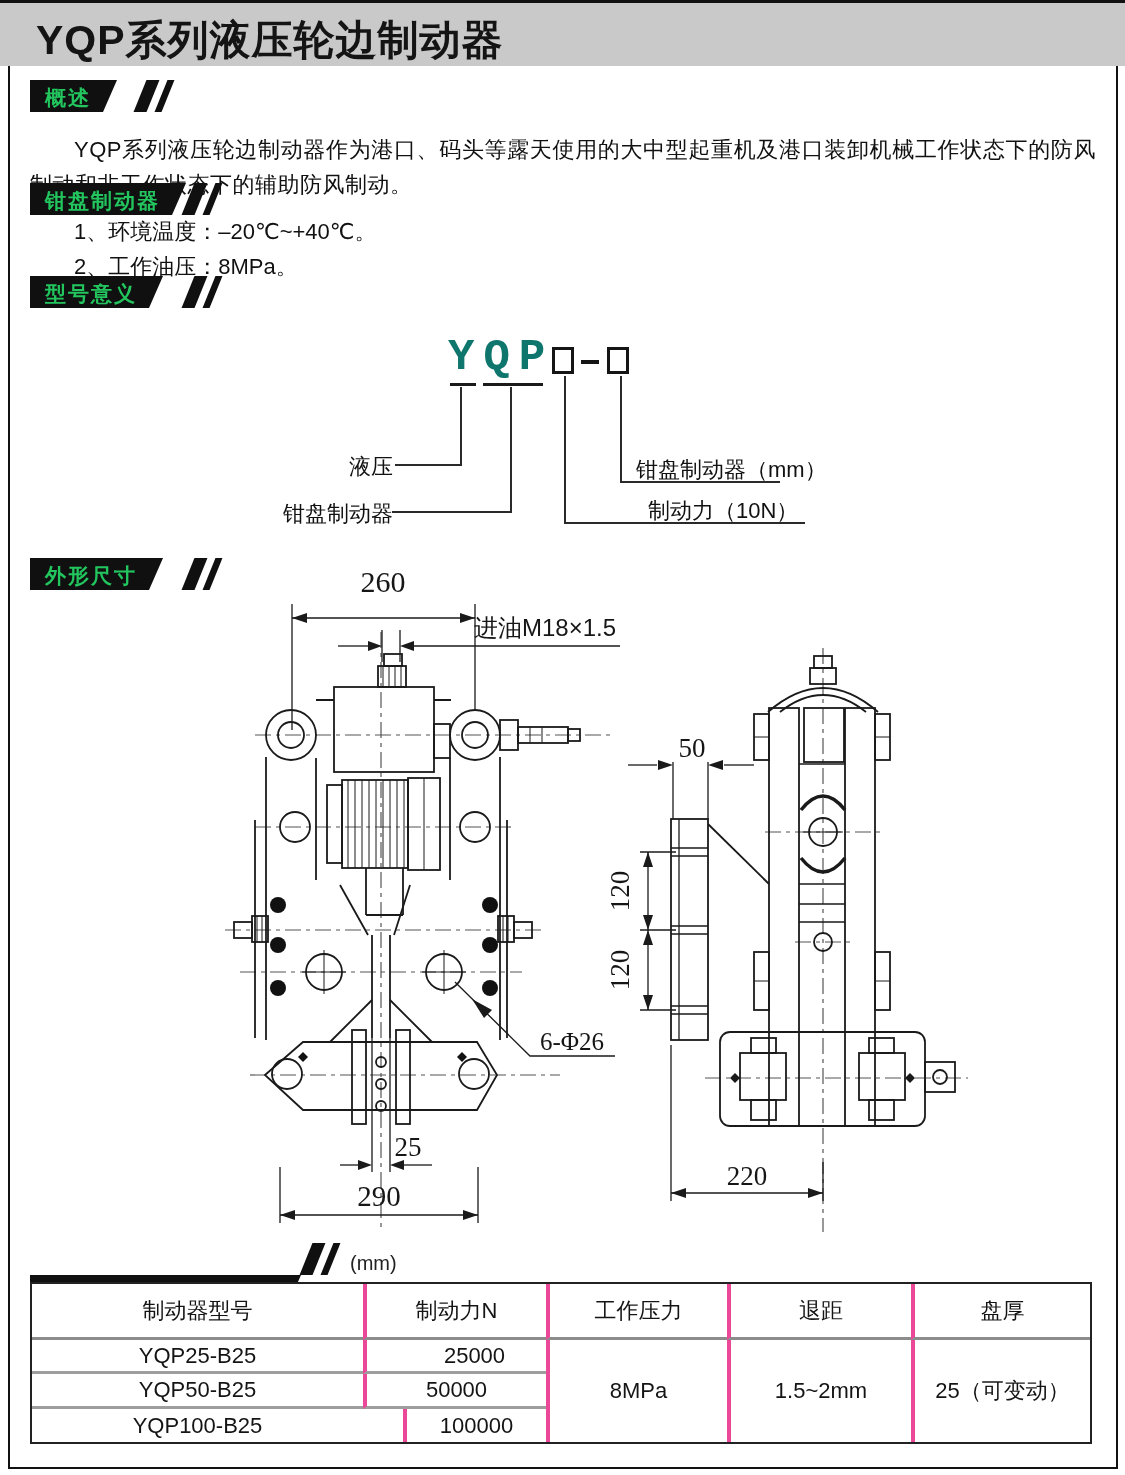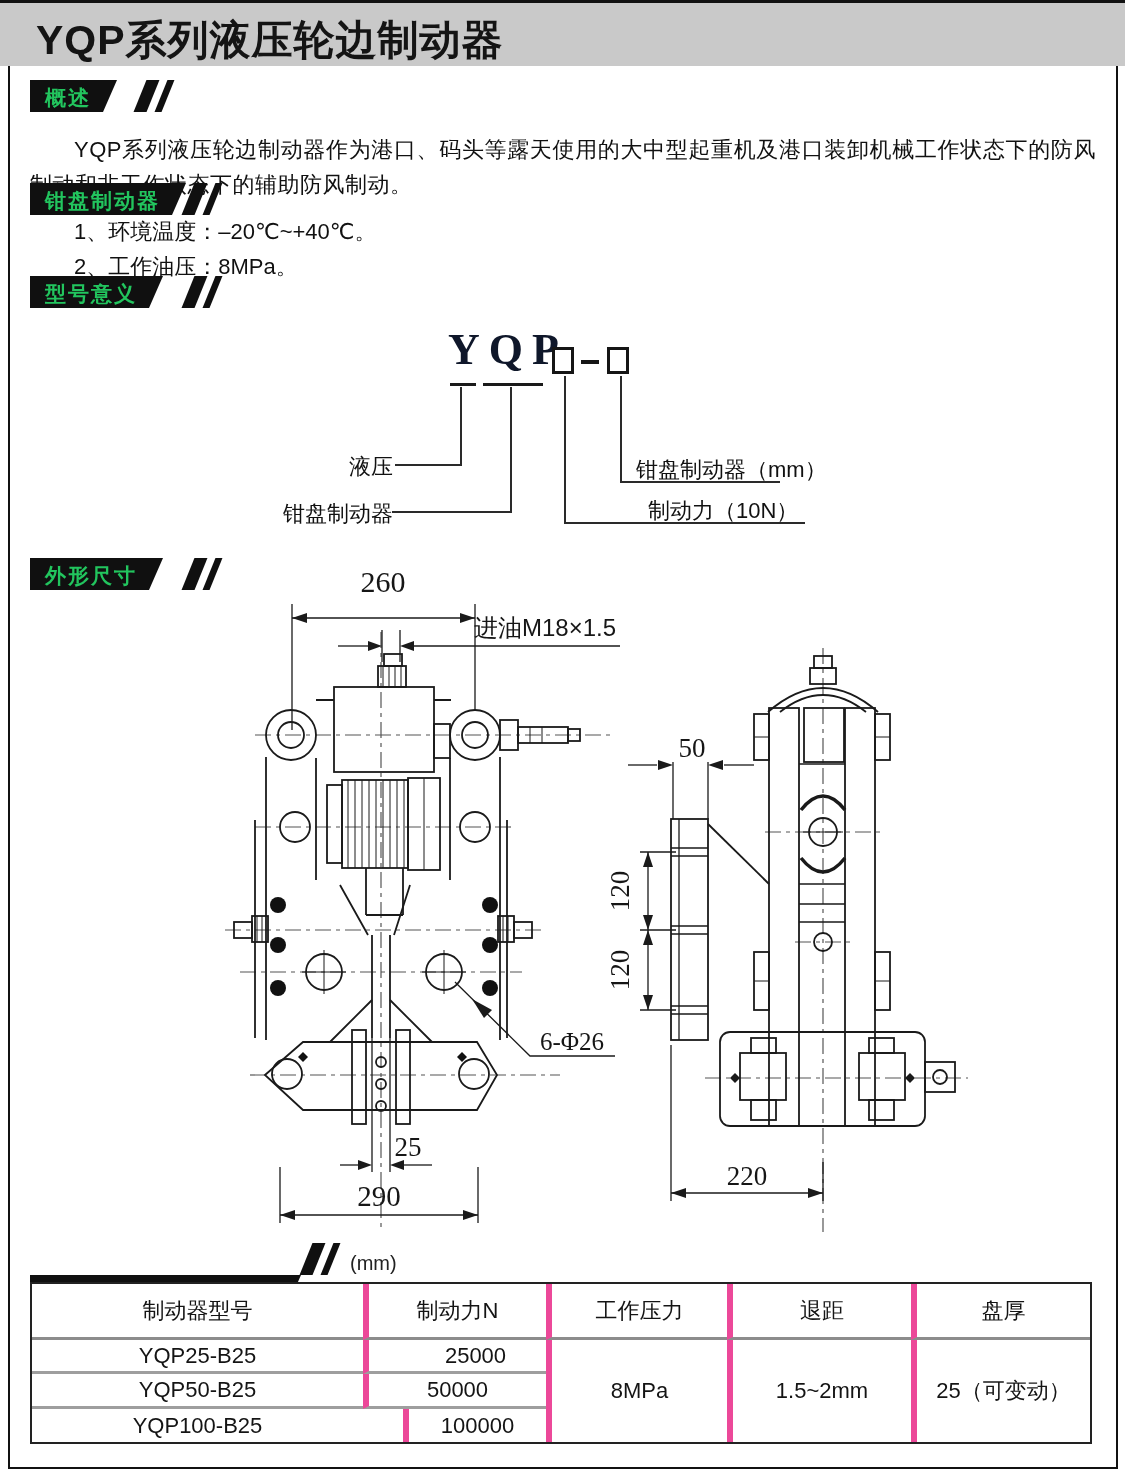--- a/index.html
+++ b/index.html
@@ -12,34 +12,34 @@
   
   .sec{position:absolute;height:32px;background:#101010;color:#22c55e;display:inline-flex;align-items:flex-end;
        padding:0 26px 0 15px;font-size:21px;font-weight:bold;letter-spacing:2px;white-space:nowrap;
        clip-path:polygon(0 0,100% 0,calc(100% - 14px) 100%,0 100%);}
   .stripe{position:absolute;width:13px;height:32px;background:#101010;transform:skewX(-22deg);}
   .stripe.thin{width:7px;}
   .body-par{position:absolute;left:30px;top:110px;width:1066px;font-size:22px;line-height:35px;
             text-indent:2em;text-align:justify;letter-spacing:0.5px;}
   .cond{position:absolute;left:74px;font-size:22px;white-space:nowrap;}
   
-  .model-code{position:absolute;left:448px;top:324px;font-family:Liberation Serif, serif;
-              font-size:44px;font-weight:bold;letter-spacing:9px;color:#0f172a;}
+  .model-code{position:absolute;left:448px;top:332px;font-family:Liberation Mono, monospace;
+              font-size:44px;font-weight:bold;letter-spacing:9px;color:#0f766e;}
   .u-line{position:absolute;height:3px;background:#1a1a1a;}
   .m-box{position:absolute;width:22px;height:27px;border:3px solid #151515;box-sizing:border-box;}
   .m-dash{position:absolute;width:18px;height:4px;background:#151515;}
   .m-label{position:absolute;font-size:22px;white-space:nowrap;color:#111;}
   svg text{fill:#161616;font-family:"Liberation Serif","DejaVu Serif",serif;}
   svg .cjk{font-family:"Liberation Sans","DejaVu Sans",sans-serif;}
   
   .dtable{position:absolute;left:30px;top:1282px;width:1062px;height:162px;border:2px solid #222;
           display:grid;grid-template-columns:331px 183px 181px 184px 1fr;grid-template-rows:56px 34px 35px 1fr;
           box-sizing:border-box;background:#fff;}
   .cell{display:flex;align-items:center;justify-content:center;font-size:22px;color:#141414;
-        box-sizing:border-box;border-left:6px solid #ec4899;white-space:nowrap;}
+        box-sizing:border-box;border-left:4px solid #ec4899;white-space:nowrap;}
   .cell.first{border-left:none;}
   .hdr{border-bottom:3px solid #8c8c8c;}
   .rsep{border-bottom:3px solid #9e9e9e;}
   .unit-note{position:absolute;left:350px;top:1252px;font-size:20px;color:#222;}
 </style>
 </head>
 <body>
 
 <div class="canvas">
   <div class="top-rule"></div>

